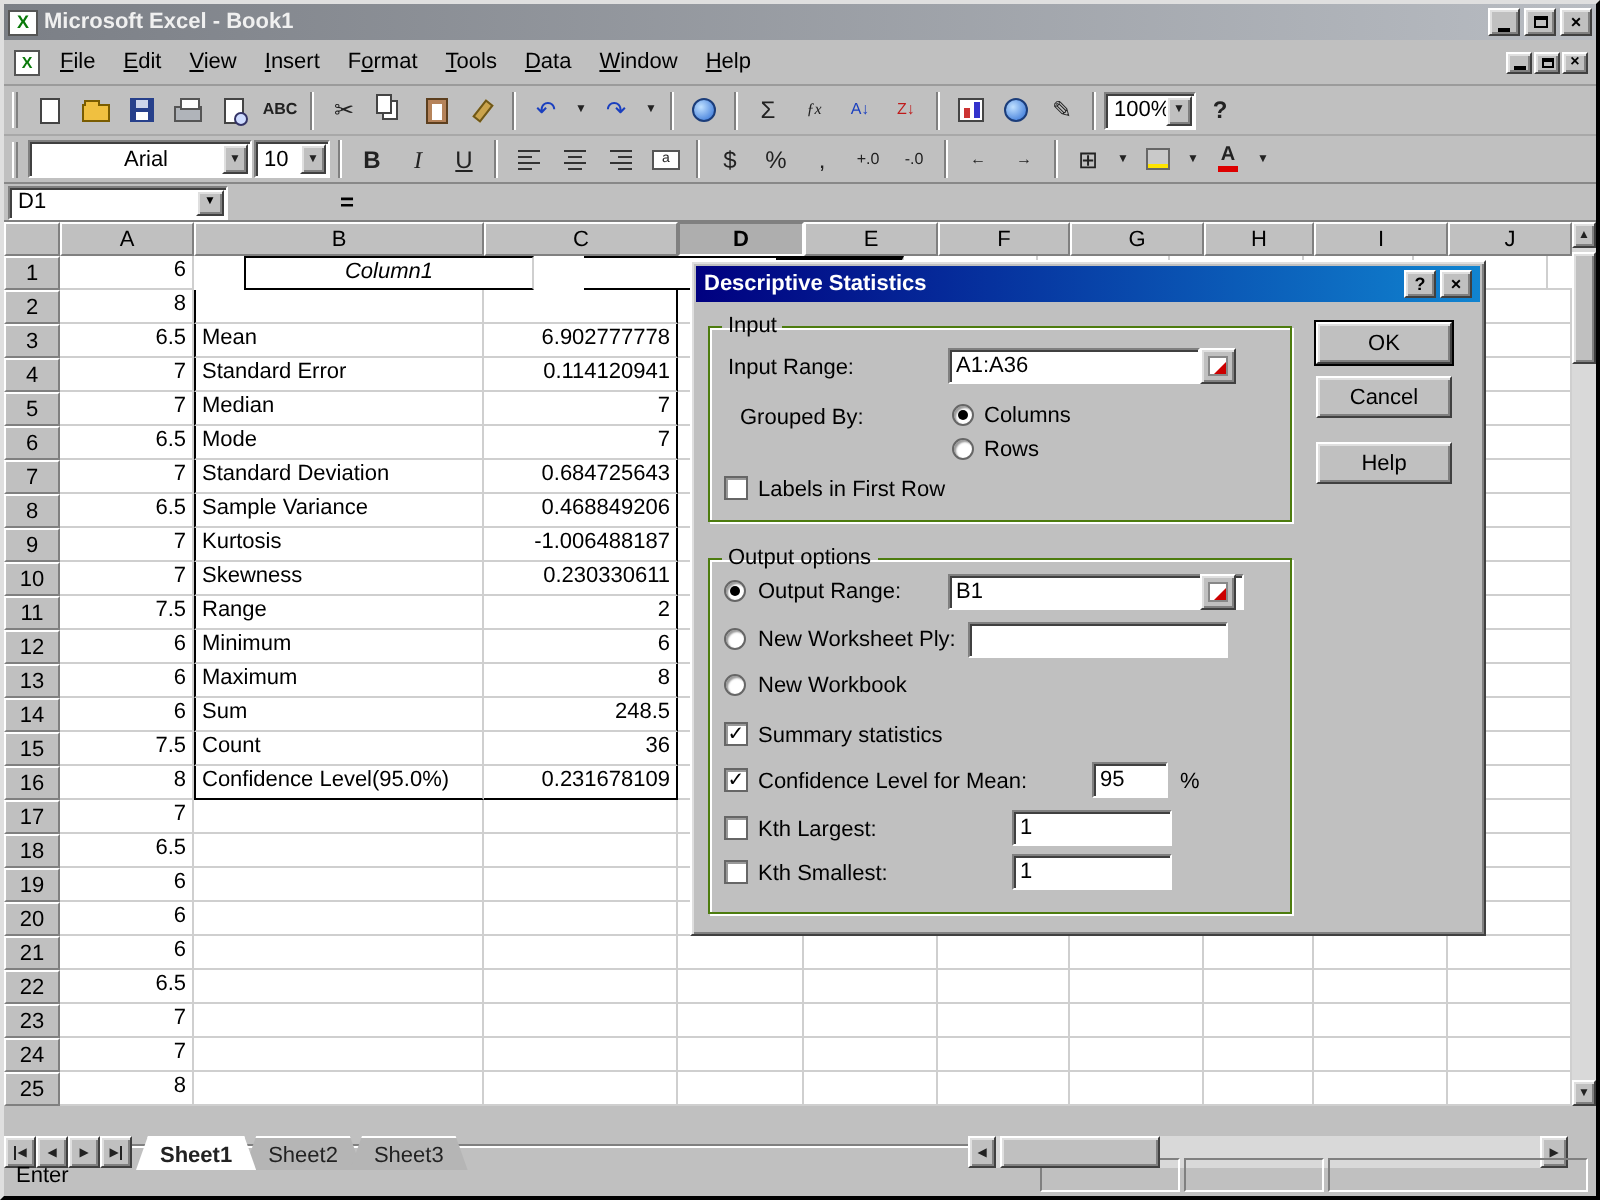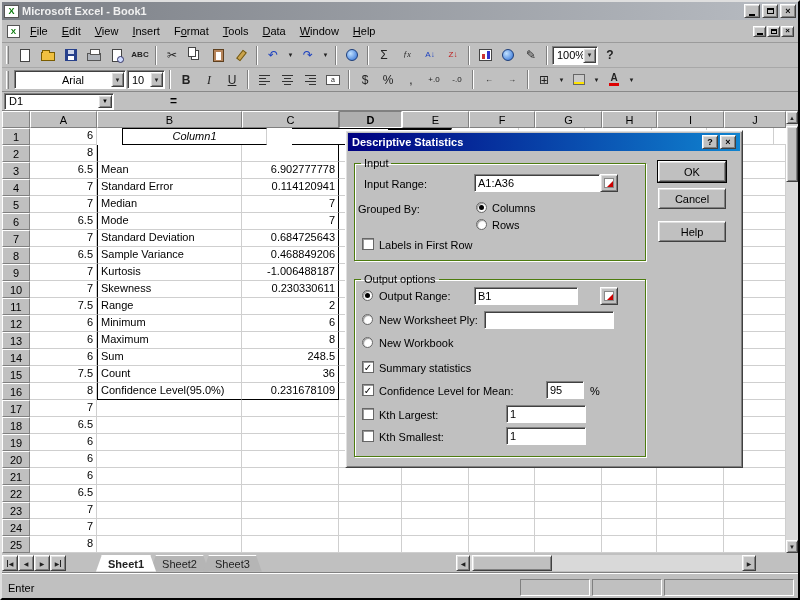--- a/index.html
+++ b/index.html
@@ -107,21 +107,21 @@
   .w-A{width:67px;flex:none;}.w-B{width:145px;flex:none;}.w-C{width:97px;flex:none;}
   .w-D{width:63px;flex:none;}.w-E{width:67px;flex:none;}.w-F{width:66px;flex:none;}
   .w-G{width:67px;flex:none;}.w-H{width:55px;flex:none;}.w-I{width:67px;flex:none;}.w-J{width:62px;flex:none;}
   .vscroll{position:absolute;top:0;right:0;width:12px;height:442px;background:#d9d9d9;
     display:flex;flex-direction:column;}
   .sbtn{width:12px;height:13px;display:flex;align-items:center;justify-content:center;flex:none;}
   .sbtn span{font-size:6px;color:#222;}
   .vtrack{flex:1;position:relative;}
   .vthumb{position:absolute;top:2px;left:0;width:12px;height:56px;}
   
-  .tabbar{height:19px;display:flex;align-items:center;background:#c0c0c0;padding-top:1px;gap:28px;}
+  .tabbar{height:19px;display:flex;align-items:flex-start;background:#c0c0c0;padding-top:15px;}
   .tab-nav{display:flex;gap:0;margin-right:2px;}
   .tab-nav .sbtn{width:16px;height:16px;}
   .bar-l span{border-left:1px solid #222;padding-left:1px;}
   .bar-r span{border-right:1px solid #222;padding-right:1px;}
   .sheet-tab{height:17px;padding:1px 12px 0;background:#b5b5b5;color:#222;font-size:11px;
     clip-path:polygon(6px 0,calc(100% - 6px) 0,100% 100%,0 100%);margin-right:-6px;
     display:flex;align-items:center;border-top:1px solid #fff;}
   .sheet-tab.active{background:#fff;font-weight:bold;z-index:2;position:relative;}
   .tab-fill{flex:1;}
   .hscroll{width:300px;height:16px;background:#d9d9d9;display:flex;align-items:center;}
@@ -800,38 +800,38 @@
     </div>
 
     <fieldset class="gbox" style="left:8px;top:26px;width:292px;height:104px;">
       <legend>Input</legend>
     </fieldset>
     <span class="dlbl" style="left:18px;top:47px;">Input Range:</span>
     <input class="txt" style="left: 128px; top: 43px; width: 126px;" value="A1:A36">
     <span class="rbtn out" style="left:254px;top:43px;">
         <i class="g-range"></i>
       </span>
-    <span class="dlbl" style="left:12px;top:72px;">Grouped By:</span>
+    <span class="dlbl" style="left:24px;top:72px;">Grouped By:</span>
     <span class="radio on" style="left:130px;top:71px;"></span>
     <span class="dlbl" style="left:146px;top:71px;">Columns</span>
     <span class="radio" style="left:130px;top:88px;"></span>
     <span class="dlbl" style="left:146px;top:88px;">Rows</span>
     <span class="check" style="left:16px;top:107px;"></span>
     <span class="dlbl" style="left:33px;top:108px;">Labels in First Row</span>
 
     <div class="btn default" style="left:312px;top:30px;">OK</div>
     <div class="btn" style="left:312px;top:57px;">Cancel</div>
     <div class="btn" style="left:312px;top:90px;">Help</div>
 
     <fieldset class="gbox" style="left:8px;top:142px;width:292px;height:184px;">
       <legend>Output options</legend>
     </fieldset>
     <span class="radio on" style="left:16px;top:159px;"></span>
     <span class="dlbl" style="left:33px;top:159px;">Output Range:</span>
-    <input class="txt" style="left: 128px; top: 156px; width: 104px;" value="B1">
+    <input class="txt" style="left: 128px; top: 156px; width: 148px;" value="B1">
     <span class="rbtn out" style="left:254px;top:156px;">
         <i class="g-range"></i>
       </span>
     <span class="radio" style="left:16px;top:183px;"></span>
     <span class="dlbl" style="left:33px;top:183px;">New Worksheet Ply:</span>
     <input class="txt" style="left: 138px; top: 180px; width: 130px;" value="">
     <span class="radio" style="left:16px;top:206px;"></span>
     <span class="dlbl" style="left:33px;top:206px;">New Workbook</span>
     <span class="check on" style="left:16px;top:230px;">✓</span>
     <span class="dlbl" style="left:33px;top:231px;">Summary statistics</span>

